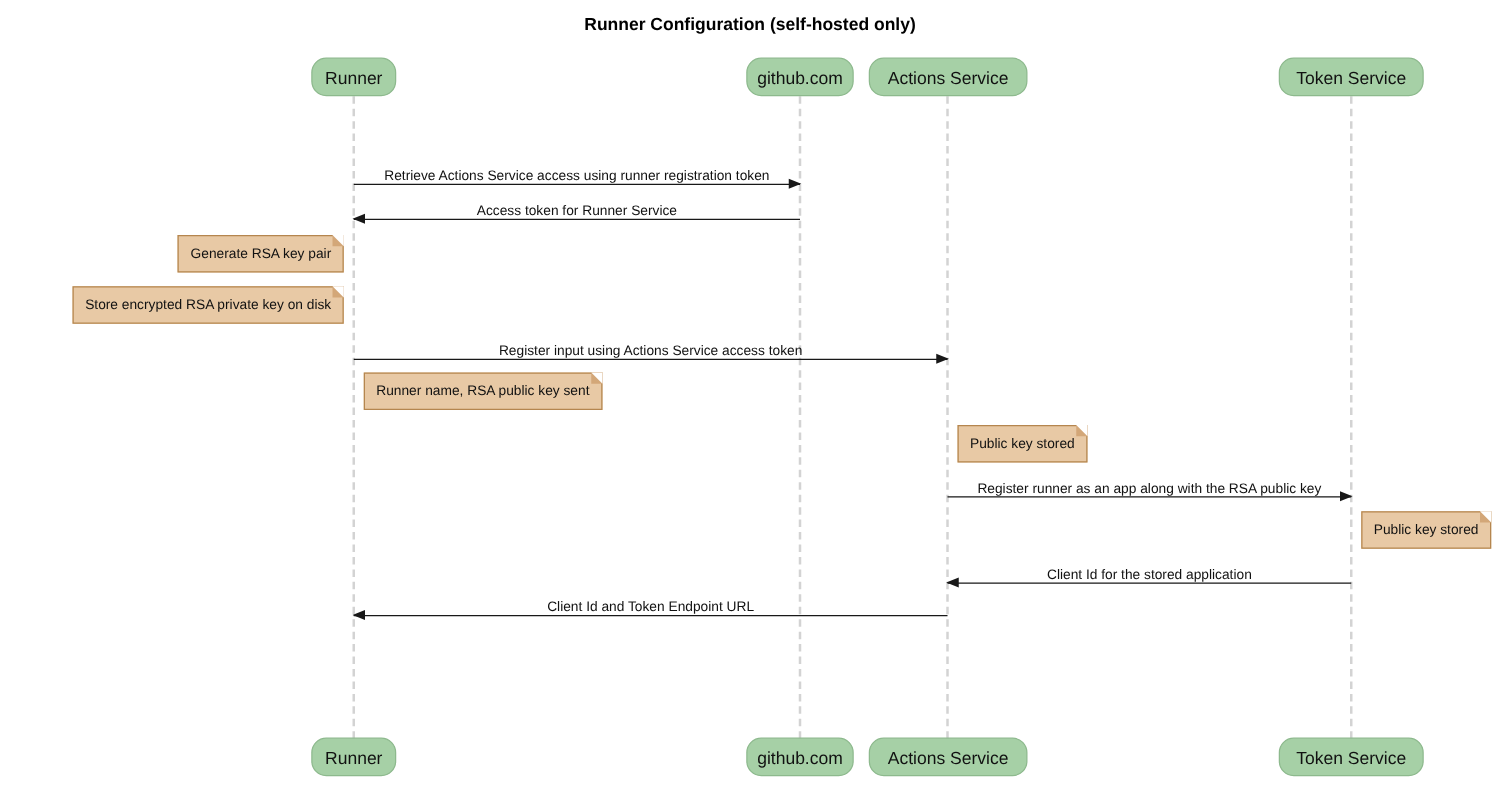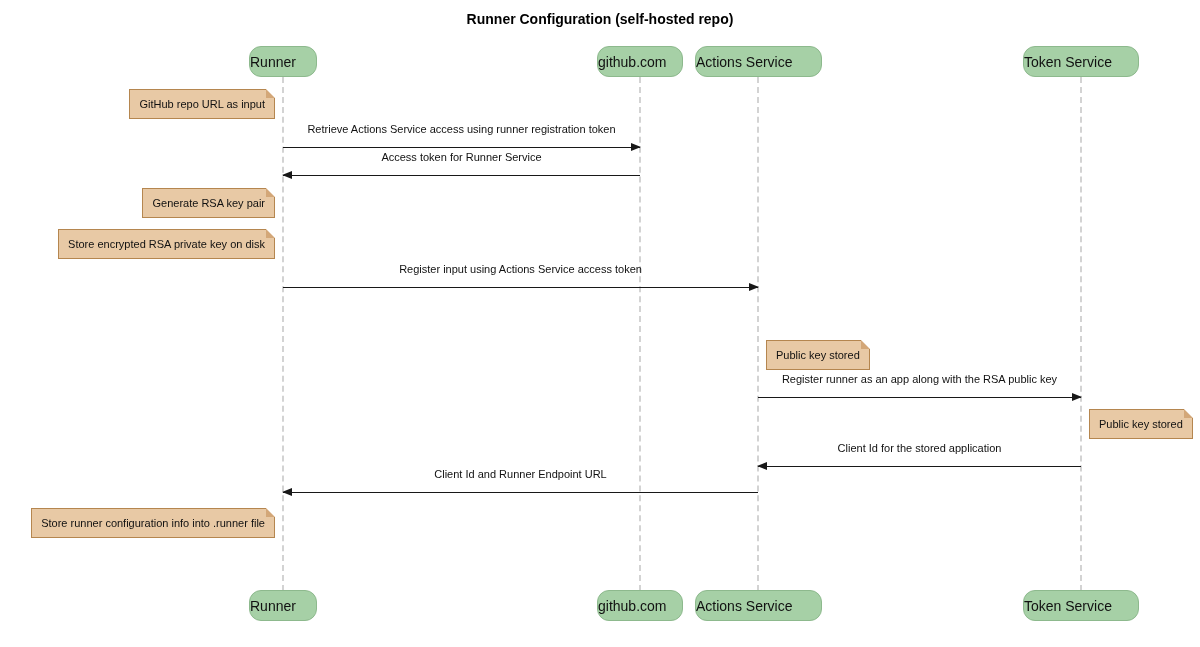--- a/index.html
+++ b/index.html
@@ -12,55 +12,55 @@
     position:absolute; left:0; top:11px; width:1200px; text-align:center;
     font-size:14px; font-weight:bold; color:#000;
   }
   .lifeline {
     position:absolute; top:77px; height:514px; width:0;
     border-left:2px dashed #d3d3d3;
   }
   .participant {
     position:absolute; height:31px; box-sizing:border-box;
     background:#a6d0a6; border:1px solid #8db98d; border-radius:12px;
-    display:flex; align-items:center; 
+    display:flex; align-items:center; justify-content:center;
     font-size:14px; color:#111; white-space:nowrap;
   }
   .note {
     position:absolute; box-sizing:border-box;
     background:#e8c9a5; border:1px solid #b5864f;
     font-size:11px; line-height:13px; padding:8px 9px 7px 9px;
     white-space:nowrap; color:#111;
   }
   .note::before {
     content:""; position:absolute; top:-1px; right:-1px;
     border-style:solid; border-width:0 9px 9px 0;
     border-color:#ffffff #ffffff #d3a778 #d3a778;
   }
   .message { position:absolute; height:0; }
   .message .line {
     position:absolute; left:0; right:0; top:0; height:1px; background:#181818;
   }
   .message .label {
-    position:absolute; left:0; right:0; bottom:12px; text-align:center;
+    position:absolute; left:0; right:0; bottom:0; text-align:center;
     font-size:11px; white-space:nowrap; color:#111;
   }
   .message .head {
     position:absolute; top:-4px; width:0; height:0;
     border-top:4px solid transparent; border-bottom:4px solid transparent;
   }
   .message.dir-right .head { right:-1px; border-left:10px solid #181818; }
   .message.dir-left  .head { left:-1px;  border-right:10px solid #181818; }
 </style>
 </head>
 <body>
 
 <div class="canvas">
 
-  <div class="title">Runner Configuration (self-hosted repo)</div>
+  <div class="title">Runner Configuration (self-hosted only)</div>
 
   <div class="lifeline" style="left:282px;"></div>
   <div class="lifeline" style="left:639px;"></div>
   <div class="lifeline" style="left:757px;"></div>
   <div class="lifeline" style="left:1080px;"></div>
 
   <div class="participant" style="left:249px;  top:46px; width:68px;">
       <span>Runner</span>
     </div>
   <div class="participant" style="left:597px;  top:46px; width:86px;">
@@ -79,26 +79,25 @@
   <div class="participant" style="left:597px;  top:590px; width:86px;">
       <span>github.com</span>
     </div>
   <div class="participant" style="left:695px;  top:590px; width:127px;">
       <span>Actions Service</span>
     </div>
   <div class="participant" style="left:1023px; top:590px; width:116px;">
       <span>Token Service</span>
     </div>
 
-  <div class="note" style="right:925px; top:89px;"><span>GitHub repo URL as input</span></div>
   <div class="note" style="right:925px; top:188px;"><span>Generate RSA key pair</span></div>
   <div class="note" style="right:925px; top:229px;"><span>Store encrypted RSA private key on disk</span></div>
+  <div class="note" style="left:291px;  top:298px;"><span>Runner name, RSA public key sent</span></div>
   <div class="note" style="left:766px;  top:340px;"><span>Public key stored</span></div>
   <div class="note" style="left:1089px; top:409px;"><span>Public key stored</span></div>
-  <div class="note" style="right:925px; top:508px;"><span>Store runner configuration info into .runner file</span></div>
 
   <div class="message dir-right" style="left:283px; top:147px; width:357px;">
     <div class="label">Retrieve Actions Service access using runner registration token</div>
     <div class="line"></div>
     <div class="head"></div>
   </div>
   <div class="message dir-left" style="left:283px; top:175px; width:357px;">
     <div class="label">Access token for Runner Service</div>
     <div class="line"></div>
     <div class="head"></div>
@@ -112,18 +111,18 @@
     <div class="label">Register runner as an app along with the RSA public key</div>
     <div class="line"></div>
     <div class="head"></div>
   </div>
   <div class="message dir-left" style="left:758px; top:466px; width:323px;">
     <div class="label">Client Id for the stored application</div>
     <div class="line"></div>
     <div class="head"></div>
   </div>
   <div class="message dir-left" style="left:283px; top:492px; width:475px;">
-    <div class="label">Client Id and Runner Endpoint URL</div>
+    <div class="label">Client Id and Token Endpoint URL</div>
     <div class="line"></div>
     <div class="head"></div>
   </div>
 
 </div>
 
 </body></html>

